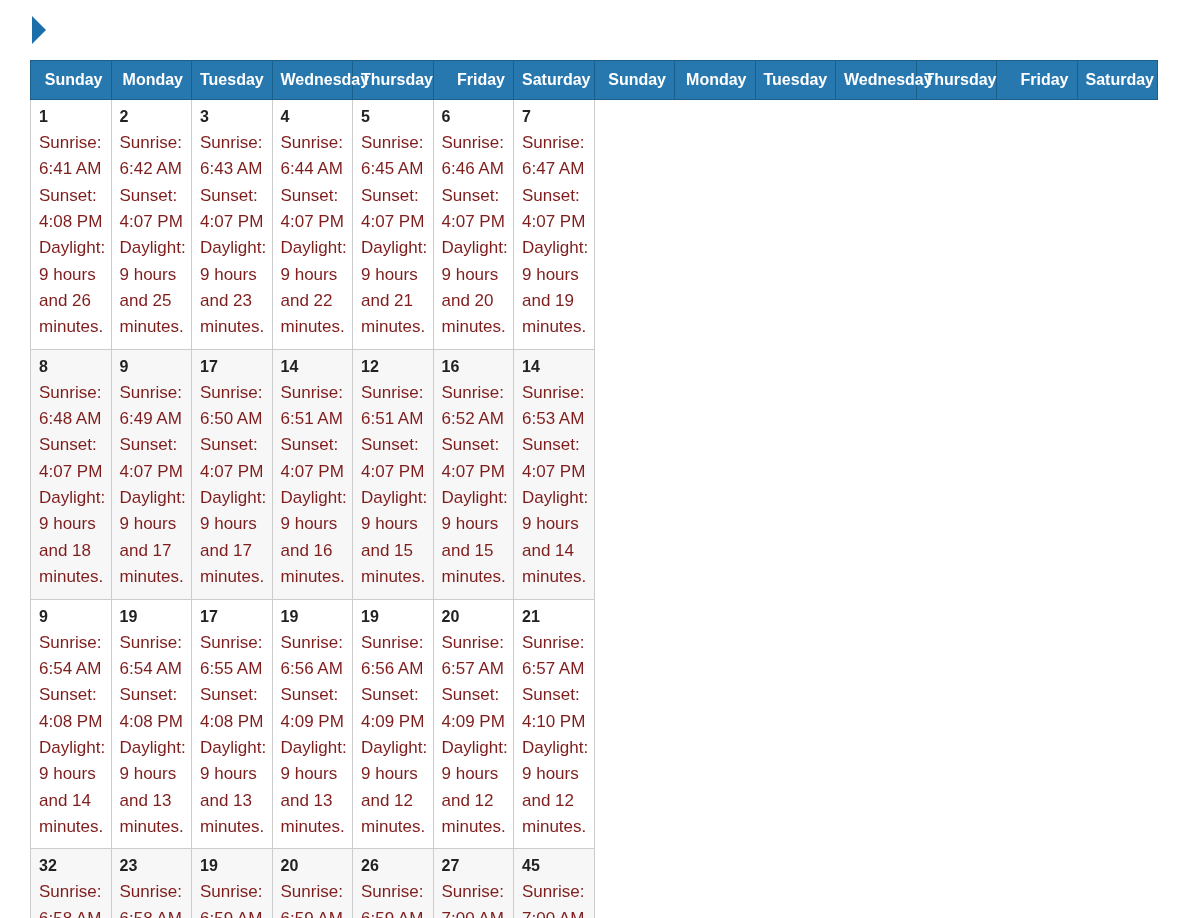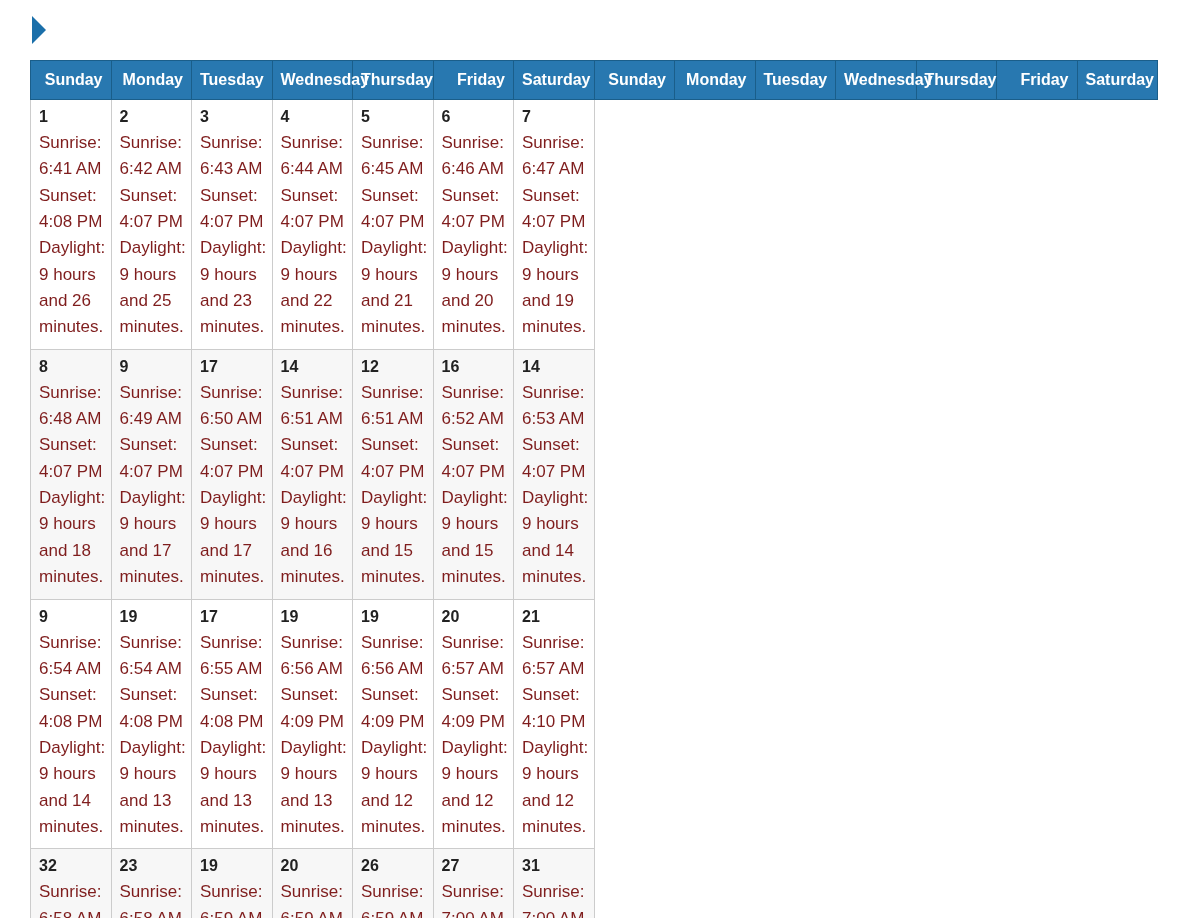--- a/index.html
+++ b/index.html
@@ -249,21 +249,21 @@
         </td>
         <td>
           <span class="day-number">26</span>
           <div class="day-info">Sunrise: 6:59 AM<br>Sunset: 4:13 PM<br>Daylight: 9 hours<br>and 13 minutes.</div>
         </td>
         <td>
           <span class="day-number">27</span>
           <div class="day-info">Sunrise: 7:00 AM<br>Sunset: 4:13 PM<br>Daylight: 9 hours<br>and 13 minutes.</div>
         </td>
         <td>
-          <span class="day-number">31</span>
+          <span class="day-number">45</span>
           <div class="day-info">Sunrise: 7:00 AM<br>Sunset: 4:14 PM<br>Daylight: 9 hours<br>and 14 minutes.</div>
         </td>
       </tr>
       <tr>
         <td>
           <span class="day-number">29</span>
         </td>
         <td>
           <span class="day-number">30</span>
         </td>

